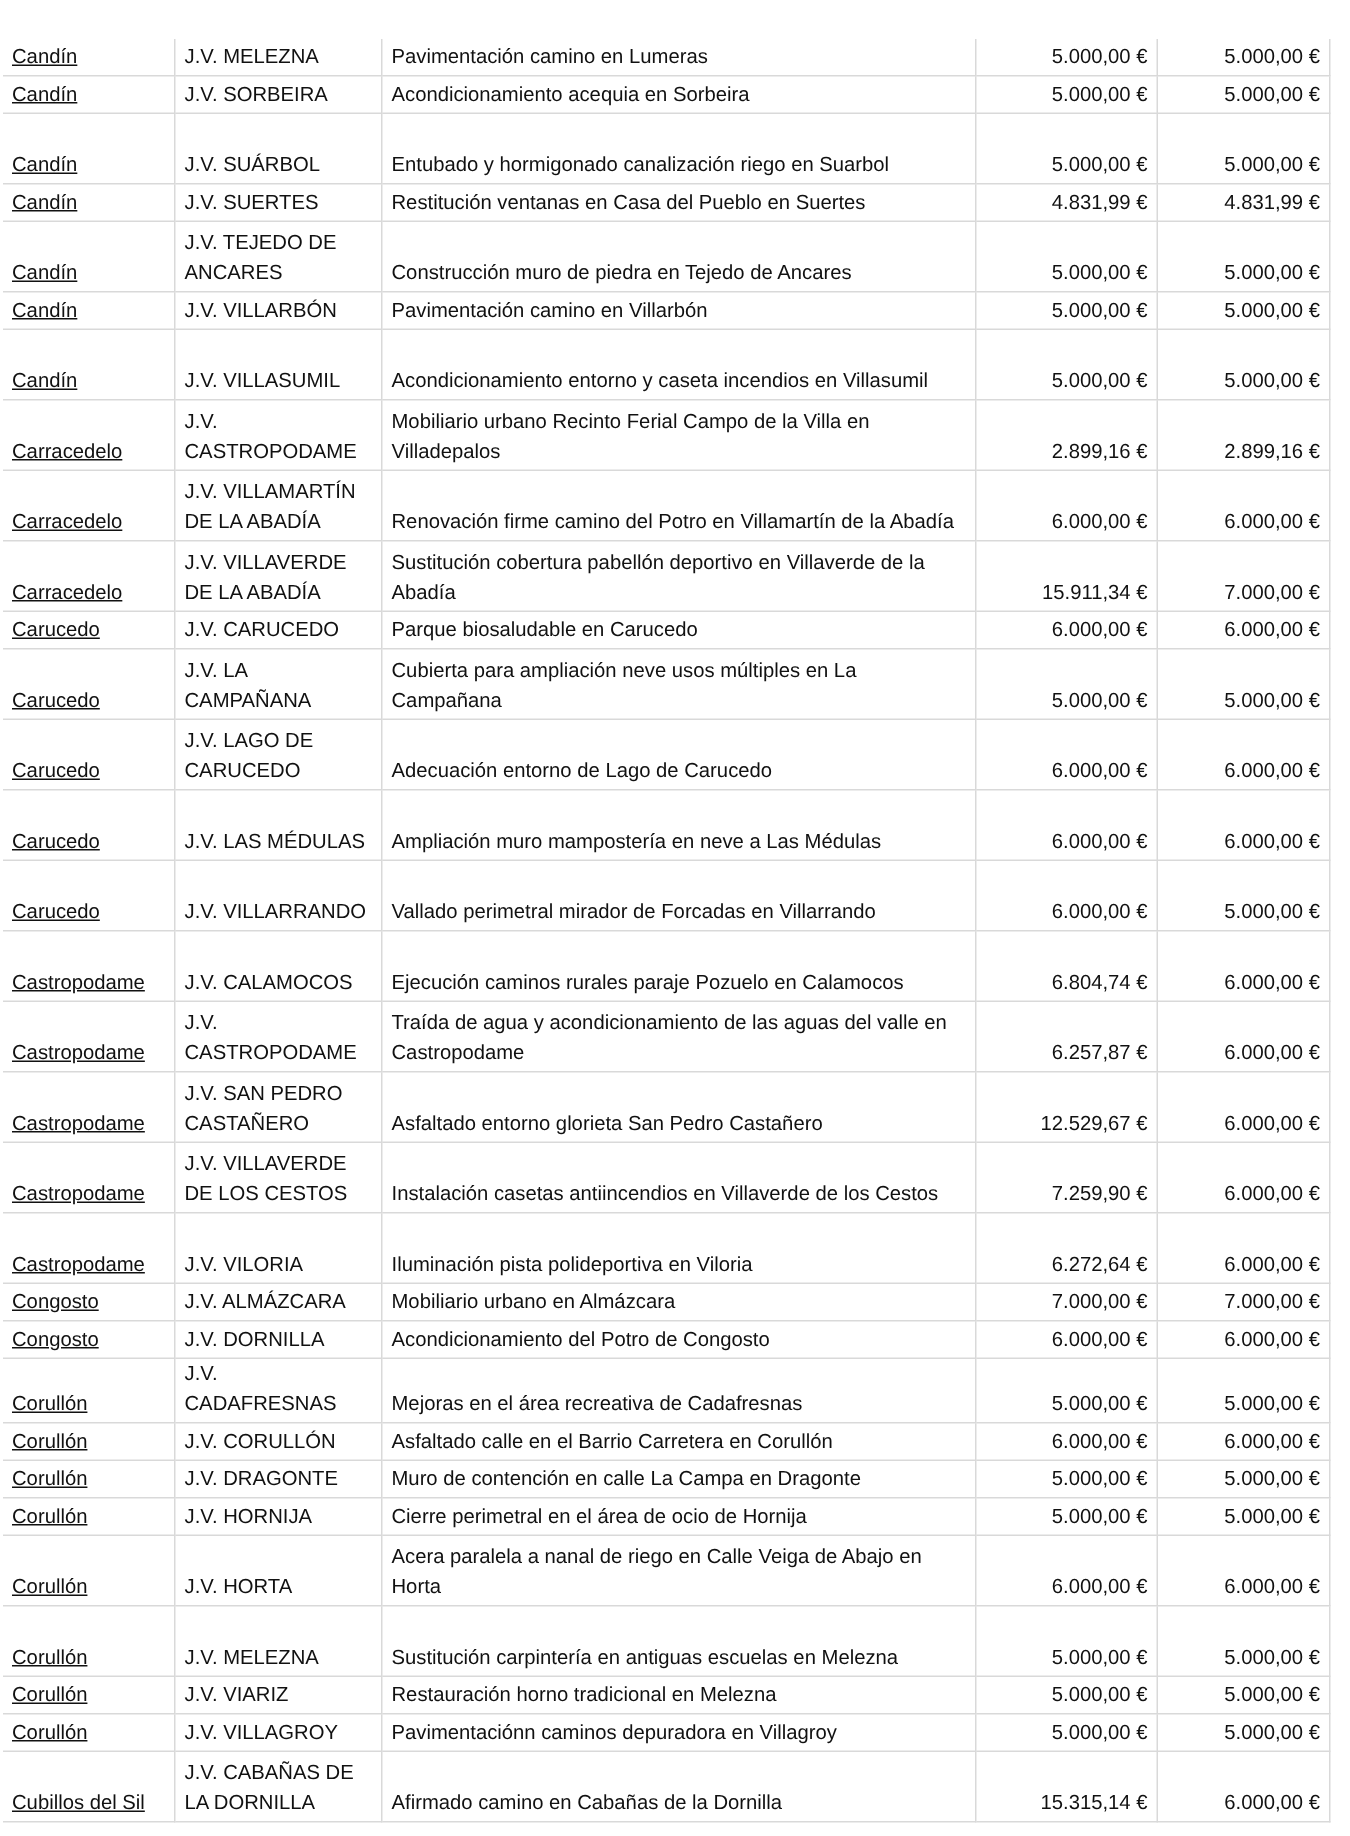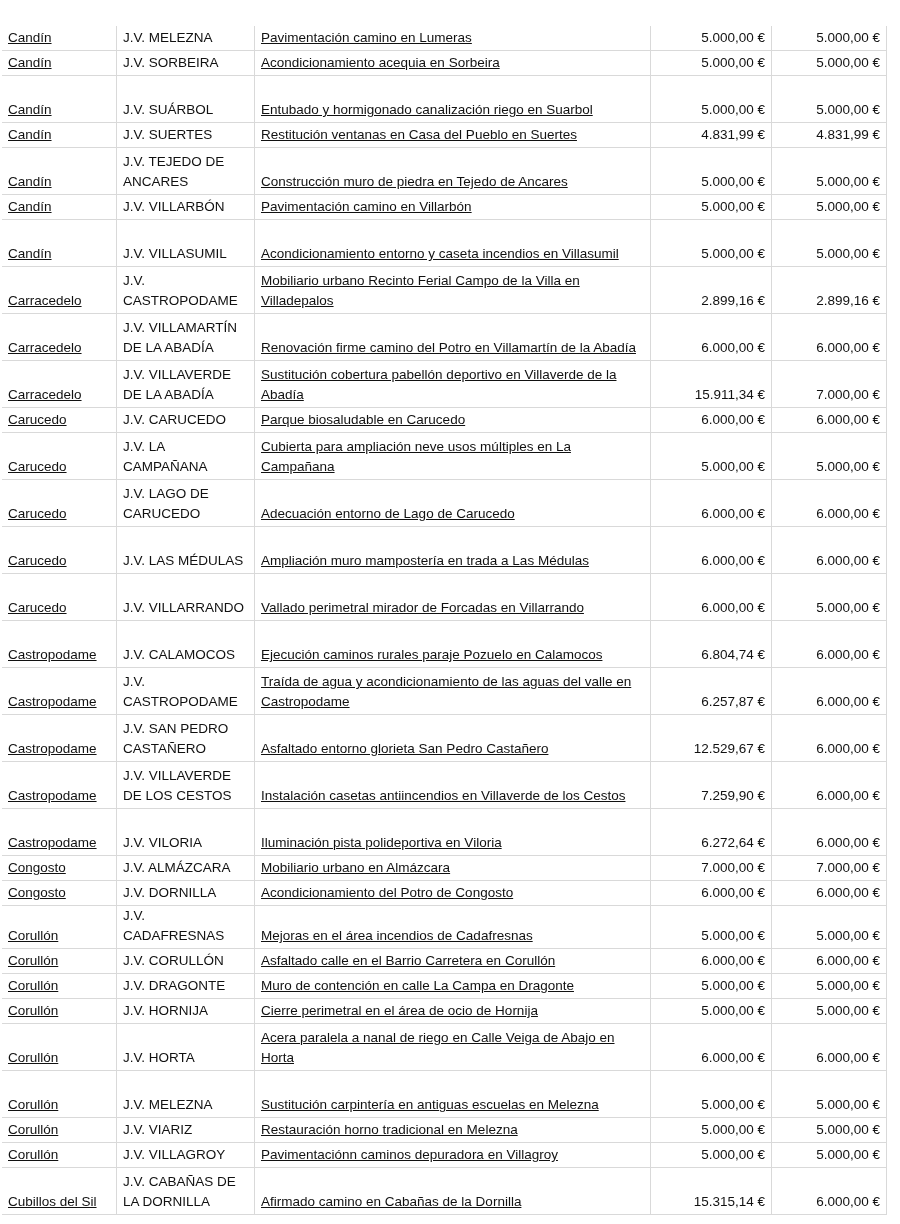--- a/index.html
+++ b/index.html
@@ -3,21 +3,21 @@
 <meta charset="utf-8">
 <style>
   html, body { margin: 0; padding: 0; background: #ffffff; }
   body { width: 900px; height: 1224px; position: relative; overflow: hidden;
          font-family: "Liberation Sans", sans-serif; color: #111; }
   #sheet { position: absolute; left: 2px; top: 26px; border-collapse: collapse; table-layout: fixed; }
   #sheet td { font-size: 13.5px; line-height: 20px; vertical-align: bottom; padding: 0 6px 2px 6px;
               border-bottom: 1px solid #d9d9d9; border-right: 1px solid #d9d9d9; overflow: hidden; }
   #sheet td.c1 { width: 102px; text-decoration: underline; }
   #sheet td.c2 { width: 125px; }
-  #sheet td.c3 { width: 383px; text-decoration: underline; }
+  #sheet td.c3 { width: 383px; }
   #sheet td.c4 { width: 108px; text-align: right; }
   #sheet td.c5 { width: 102px; text-align: right; border-right: 1px solid #d9d9d9; }
   #sheet td.c1 { border-right-color: #d9d9d9; }
   #sheet tr.h1 td { height: 22px; }
   #sheet tr.h2 td { height: 44px; }
 </style>
 </head>
 <body>
 
 <table id="sheet">
@@ -109,21 +109,21 @@
       <tr class="h2">
         <td class="c1">Carucedo</td>
         <td class="c2">J.V. LAGO DE CARUCEDO</td>
         <td class="c3">Adecuación entorno de Lago de Carucedo</td>
         <td class="c4">6.000,00 €</td>
         <td class="c5">6.000,00 €</td>
       </tr>
       <tr class="h2">
         <td class="c1">Carucedo</td>
         <td class="c2">J.V. LAS MÉDULAS</td>
-        <td class="c3">Ampliación muro mampostería en trada a Las Médulas</td>
+        <td class="c3">Ampliación muro mampostería en neve a Las Médulas</td>
         <td class="c4">6.000,00 €</td>
         <td class="c5">6.000,00 €</td>
       </tr>
       <tr class="h2">
         <td class="c1">Carucedo</td>
         <td class="c2">J.V. VILLARRANDO</td>
         <td class="c3">Vallado perimetral mirador de Forcadas en Villarrando</td>
         <td class="c4">6.000,00 €</td>
         <td class="c5">5.000,00 €</td>
       </tr>
@@ -172,21 +172,21 @@
       <tr class="h1">
         <td class="c1">Congosto</td>
         <td class="c2">J.V. DORNILLA</td>
         <td class="c3">Acondicionamiento del Potro de Congosto</td>
         <td class="c4">6.000,00 €</td>
         <td class="c5">6.000,00 €</td>
       </tr>
       <tr class="h1">
         <td class="c1">Corullón</td>
         <td class="c2">J.V. CADAFRESNAS</td>
-        <td class="c3">Mejoras en el área incendios de Cadafresnas</td>
+        <td class="c3">Mejoras en el área recreativa de Cadafresnas</td>
         <td class="c4">5.000,00 €</td>
         <td class="c5">5.000,00 €</td>
       </tr>
       <tr class="h1">
         <td class="c1">Corullón</td>
         <td class="c2">J.V. CORULLÓN</td>
         <td class="c3">Asfaltado calle en el Barrio Carretera en Corullón</td>
         <td class="c4">6.000,00 €</td>
         <td class="c5">6.000,00 €</td>
       </tr>

